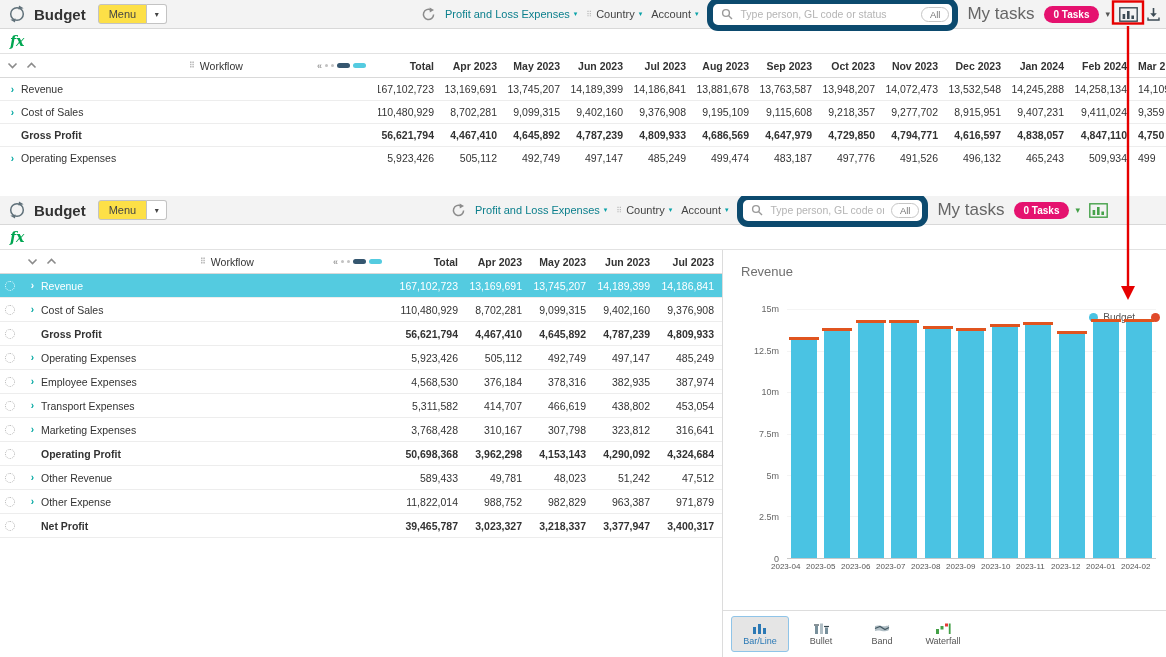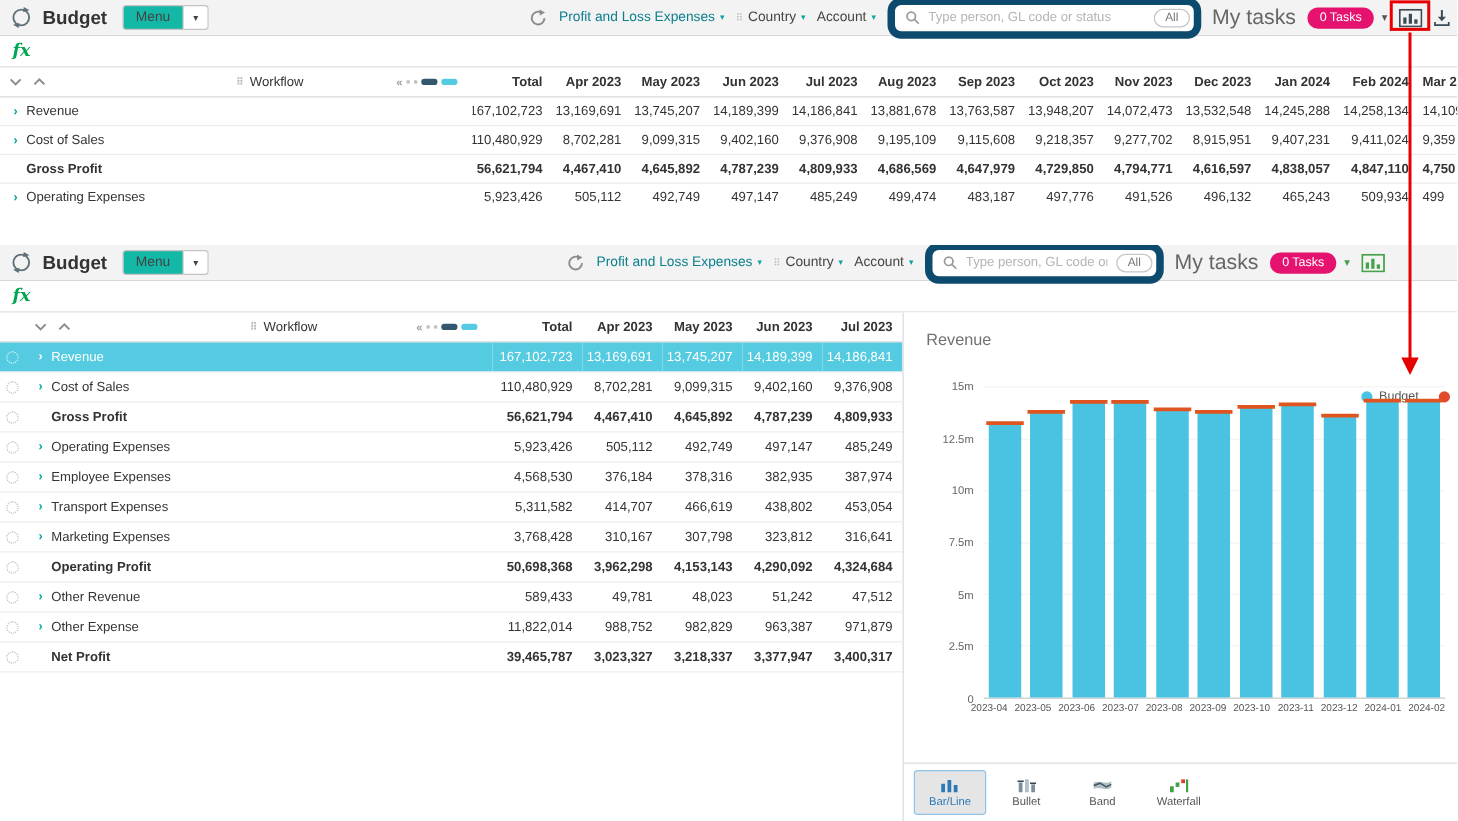--- a/index.html
+++ b/index.html
@@ -8,39 +8,39 @@
 
   .view{position:absolute;left:0;width:1166px;overflow:hidden;background:#fff}
   #viewTop{top:0;height:168px}
   #viewBottom{top:196px;height:461px}
 
   
   .app-header{height:28px;background:#f3f3f3;border-bottom:1px solid #d8d8d8;
               display:flex;align-items:center;padding:0 6px 0 8px;gap:8px}
   .app-title{font-size:15px;font-weight:bold;color:#333}
   .menu-group{display:flex;margin-left:4px}
-  .menu-btn{height:20px;padding:0 10px;font-size:11px;color:#444;background:#14b8a6;
+  .menu-btn{height:20px;padding:0 10px;font-size:11px;color:#444;background:#fde047;
             border:1px solid #c3c3c3;border-radius:3px 0 0 3px;font-family:inherit;cursor:pointer}
   .menu-caret{height:20px;width:20px;font-size:8px;color:#444;background:#fff;
               border:1px solid #c3c3c3;border-left:none;border-radius:0 3px 3px 0;cursor:pointer}
   .header-right{margin-left:auto;display:flex;align-items:center;gap:9px}
   .icon-btn{display:flex;align-items:center;cursor:pointer}
   .filter{display:flex;align-items:center;gap:4px;font-size:11px;color:#444;cursor:pointer;white-space:nowrap}
   .filter.teal{color:#0b7f8c}
   .caret{color:#0aa2a8;font-size:7px}
   .handle{color:#b9b9b9;font-size:8px}
   .search-box{width:228px;height:21px;border:6px solid #0c4a6e;border-radius:11px;background:#fff;
               display:flex;align-items:center;gap:5px;padding:0 3px 0 8px}
   .search-box.sm{width:168px}
   .search-box input{flex:1;min-width:0;border:0;outline:0;background:transparent;
                     font-size:10.5px;color:#333;font-family:inherit}
   .search-box input::placeholder{color:#b4b4b4}
   .all-pill{border:1px solid #c6c6c6;border-radius:9px;padding:1px 8px;font-size:9.5px;color:#777;background:#fff;cursor:pointer}
   .my-tasks{font-size:17px;color:#666;cursor:pointer;white-space:nowrap}
-  .tasks-badge{color:#fff;font-size:10px;font-weight:normal;border-radius:10px;padding:3px 10px;cursor:pointer;white-space:nowrap}
+  .tasks-badge{color:#fff;font-size:10px;font-weight:bold;border-radius:10px;padding:3px 10px;cursor:pointer;white-space:nowrap}
   .badge-caret{font-size:9px;color:#555;margin-left:-3px}
   .badge-caret.green{color:#43a047}
   .chart-ic{color:#3c4b55}
   .chart-ic.green{color:#46a24a}
   .mr-end{margin-right:52px}
 
   
   .fx-row{height:24px;border-bottom:1px solid #e2e2e2;display:flex;align-items:center;padding:0 10px;background:#fff}
   .fx-label{font-family:"DejaVu Serif",serif;font-style:italic;font-weight:bold;font-size:14px;color:#00a651}
 
@@ -83,21 +83,21 @@
   .lgdot{width:9px;height:9px;border-radius:50%}
   .plot-area{display:flex;height:250px;margin:30px 10px 0 26px;flex:none}
   .y-axis{width:38px;position:relative;flex:none}
   .ytick{position:absolute;right:8px;transform:translateY(-50%);font-size:9px;color:#666}
   .bars-wrap{flex:1;position:relative;border-bottom:1px solid #c9c9c9}
   .gridline{position:absolute;left:0;right:0;height:1px;background:#f4f4f4}
   .bars{position:absolute;left:0;right:0;top:0;bottom:0;display:flex;align-items:flex-end;justify-content:space-around}
   .bar{width:26px;position:relative}
   .cap{position:absolute;top:-2px;left:-2px;right:-2px;height:3px}
   .x-labels{display:flex;margin:3px 10px 0 48px}
-  .xlabel{flex:1;text-align:right;font-size:8px;color:#555;white-space:nowrap;overflow:hidden}
+  .xlabel{flex:1;text-align:left;font-size:8px;color:#555;white-space:nowrap;overflow:hidden}
   .chart-btns{margin-top:auto;border-top:1px solid #ddd;display:flex;gap:3px;padding:5px 8px}
   .chart-btn{width:58px;height:36px;display:flex;flex-direction:column;align-items:center;justify-content:center;
              gap:2px;font-size:9px;color:#555;background:transparent;border:1px solid transparent;border-radius:3px;
              font-family:inherit;cursor:pointer}
   .chart-btn.active{background:#e5e5e5;border-color:#8fc4e8;color:#2b79b5}
 
   .anno-svg{position:absolute;left:0;top:0;width:1166px;height:657px;pointer-events:none;z-index:40}
 </style>
 </head>
 <body>

